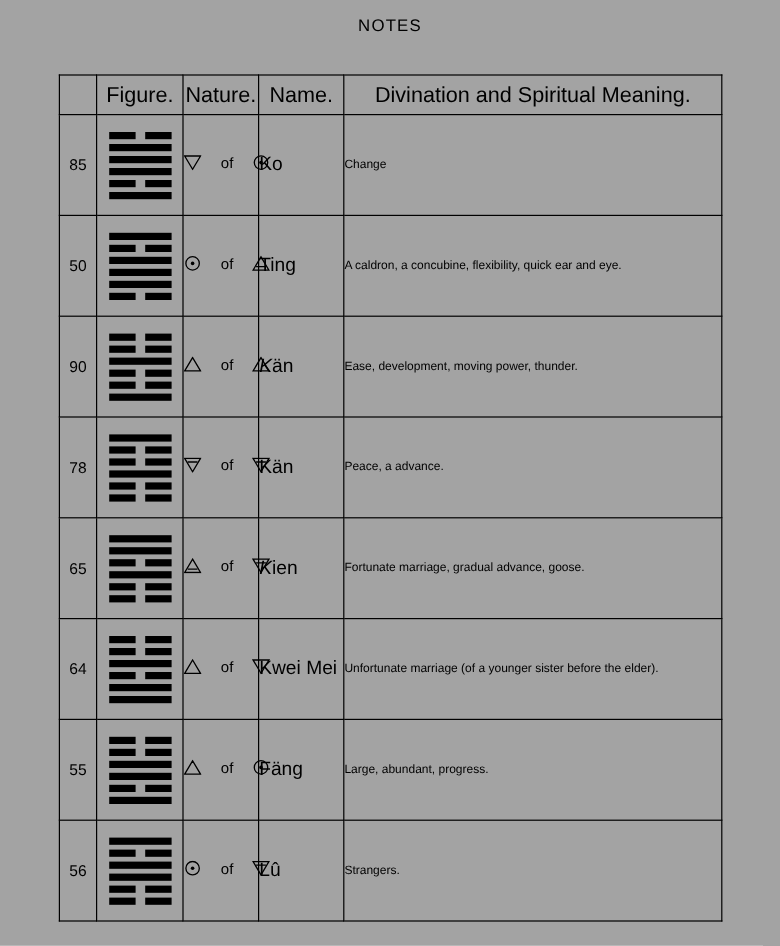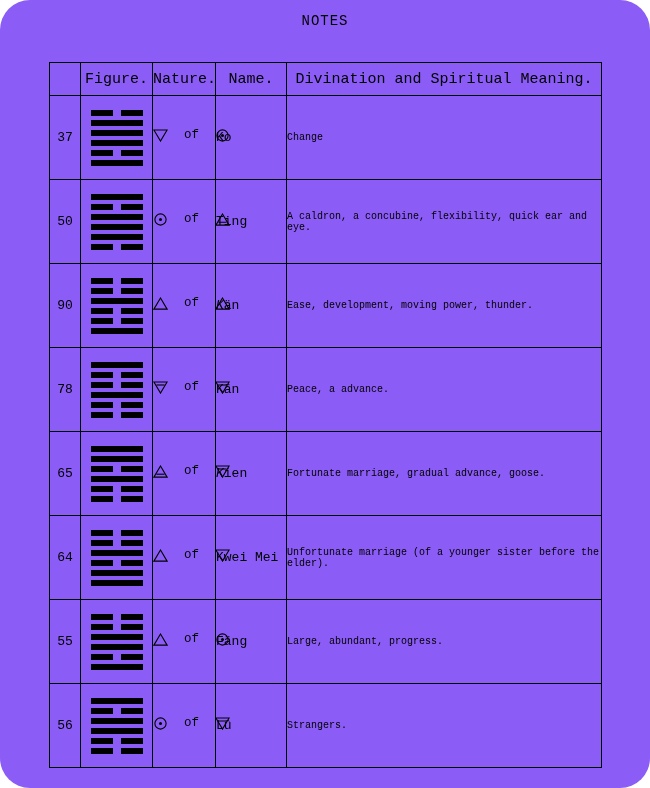--- a/index.html
+++ b/index.html
@@ -1,23 +1,22 @@
 <!DOCTYPE html>
 <html><head>
 <meta charset="utf-8">
 <style>
   html,body{margin:0;padding:0;}
   .page{
     position:relative;
     width:650px;height:788px;
-    background:#8b5cf6;
-    font-family:Liberation Mono, monospace;
+    background:#a3a3a3;
+    font-family:Liberation Sans, sans-serif;
     color:#000;
     overflow:hidden;
-    border-radius:30px;
   }
   .title{
     position:absolute;
     top:13px;left:0;right:0;
     text-align:center;
     font-size:14px;
     letter-spacing:1px;
   }
   table.notes{
     position:absolute;
@@ -33,21 +32,21 @@
     font-weight:normal;
   }
   col.c-num{width:31px;}
   col.c-fig{width:72px;}
   col.c-nat{width:63px;}
   col.c-name{width:71px;}
   col.c-mean{width:315px;}
   tr.hdr{height:33px;}
   tr.hdr th{
     text-align:center;
-    font-size:15px;
+    font-size:18px;
   }
   tbody tr{height:84px;}
   td.num{
     text-align:center;
     font-weight:bold;
     font-size:13px;
   }
   .hexagram{
     width:52px;
     margin:0 auto;
@@ -63,27 +62,27 @@
     justify-content:space-between;
   }
   .hexline.broken span{
     display:block;
     width:22px;height:6px;
     background:#000;
   }
   td.nat{text-align:center;}
   .natwrap{
     display:inline-flex;
-    align-items:center;
+    align-items:flex-start;
     gap:16px;
     font-size:12.5px;
   }
   .sym svg{display:block;}
   td.nam{
-    font-size:13px;
+    font-size:16px;
     padding-left:8px;
   }
   td.mean{
     font-size:10px;
     padding-left:8px;
   }
 </style>
 </head>
 <body>
 
@@ -102,21 +101,21 @@
       <tr class="hdr">
         <th></th>
         <th>Figure.</th>
         <th>Nature.</th>
         <th>Name.</th>
         <th>Divination and Spiritual Meaning.</th>
       </tr>
     </thead>
     <tbody id="rows">
         <tr>
-          <td class="num">37</td>
+          <td class="num">85</td>
           <td>
             <div class="hexagram">
               <div class="hexline broken">
                 <span></span>
                 <span></span>
               </div>
               <div class="hexline solid"></div>
               <div class="hexline solid"></div>
               <div class="hexline solid"></div>
               <div class="hexline broken">

